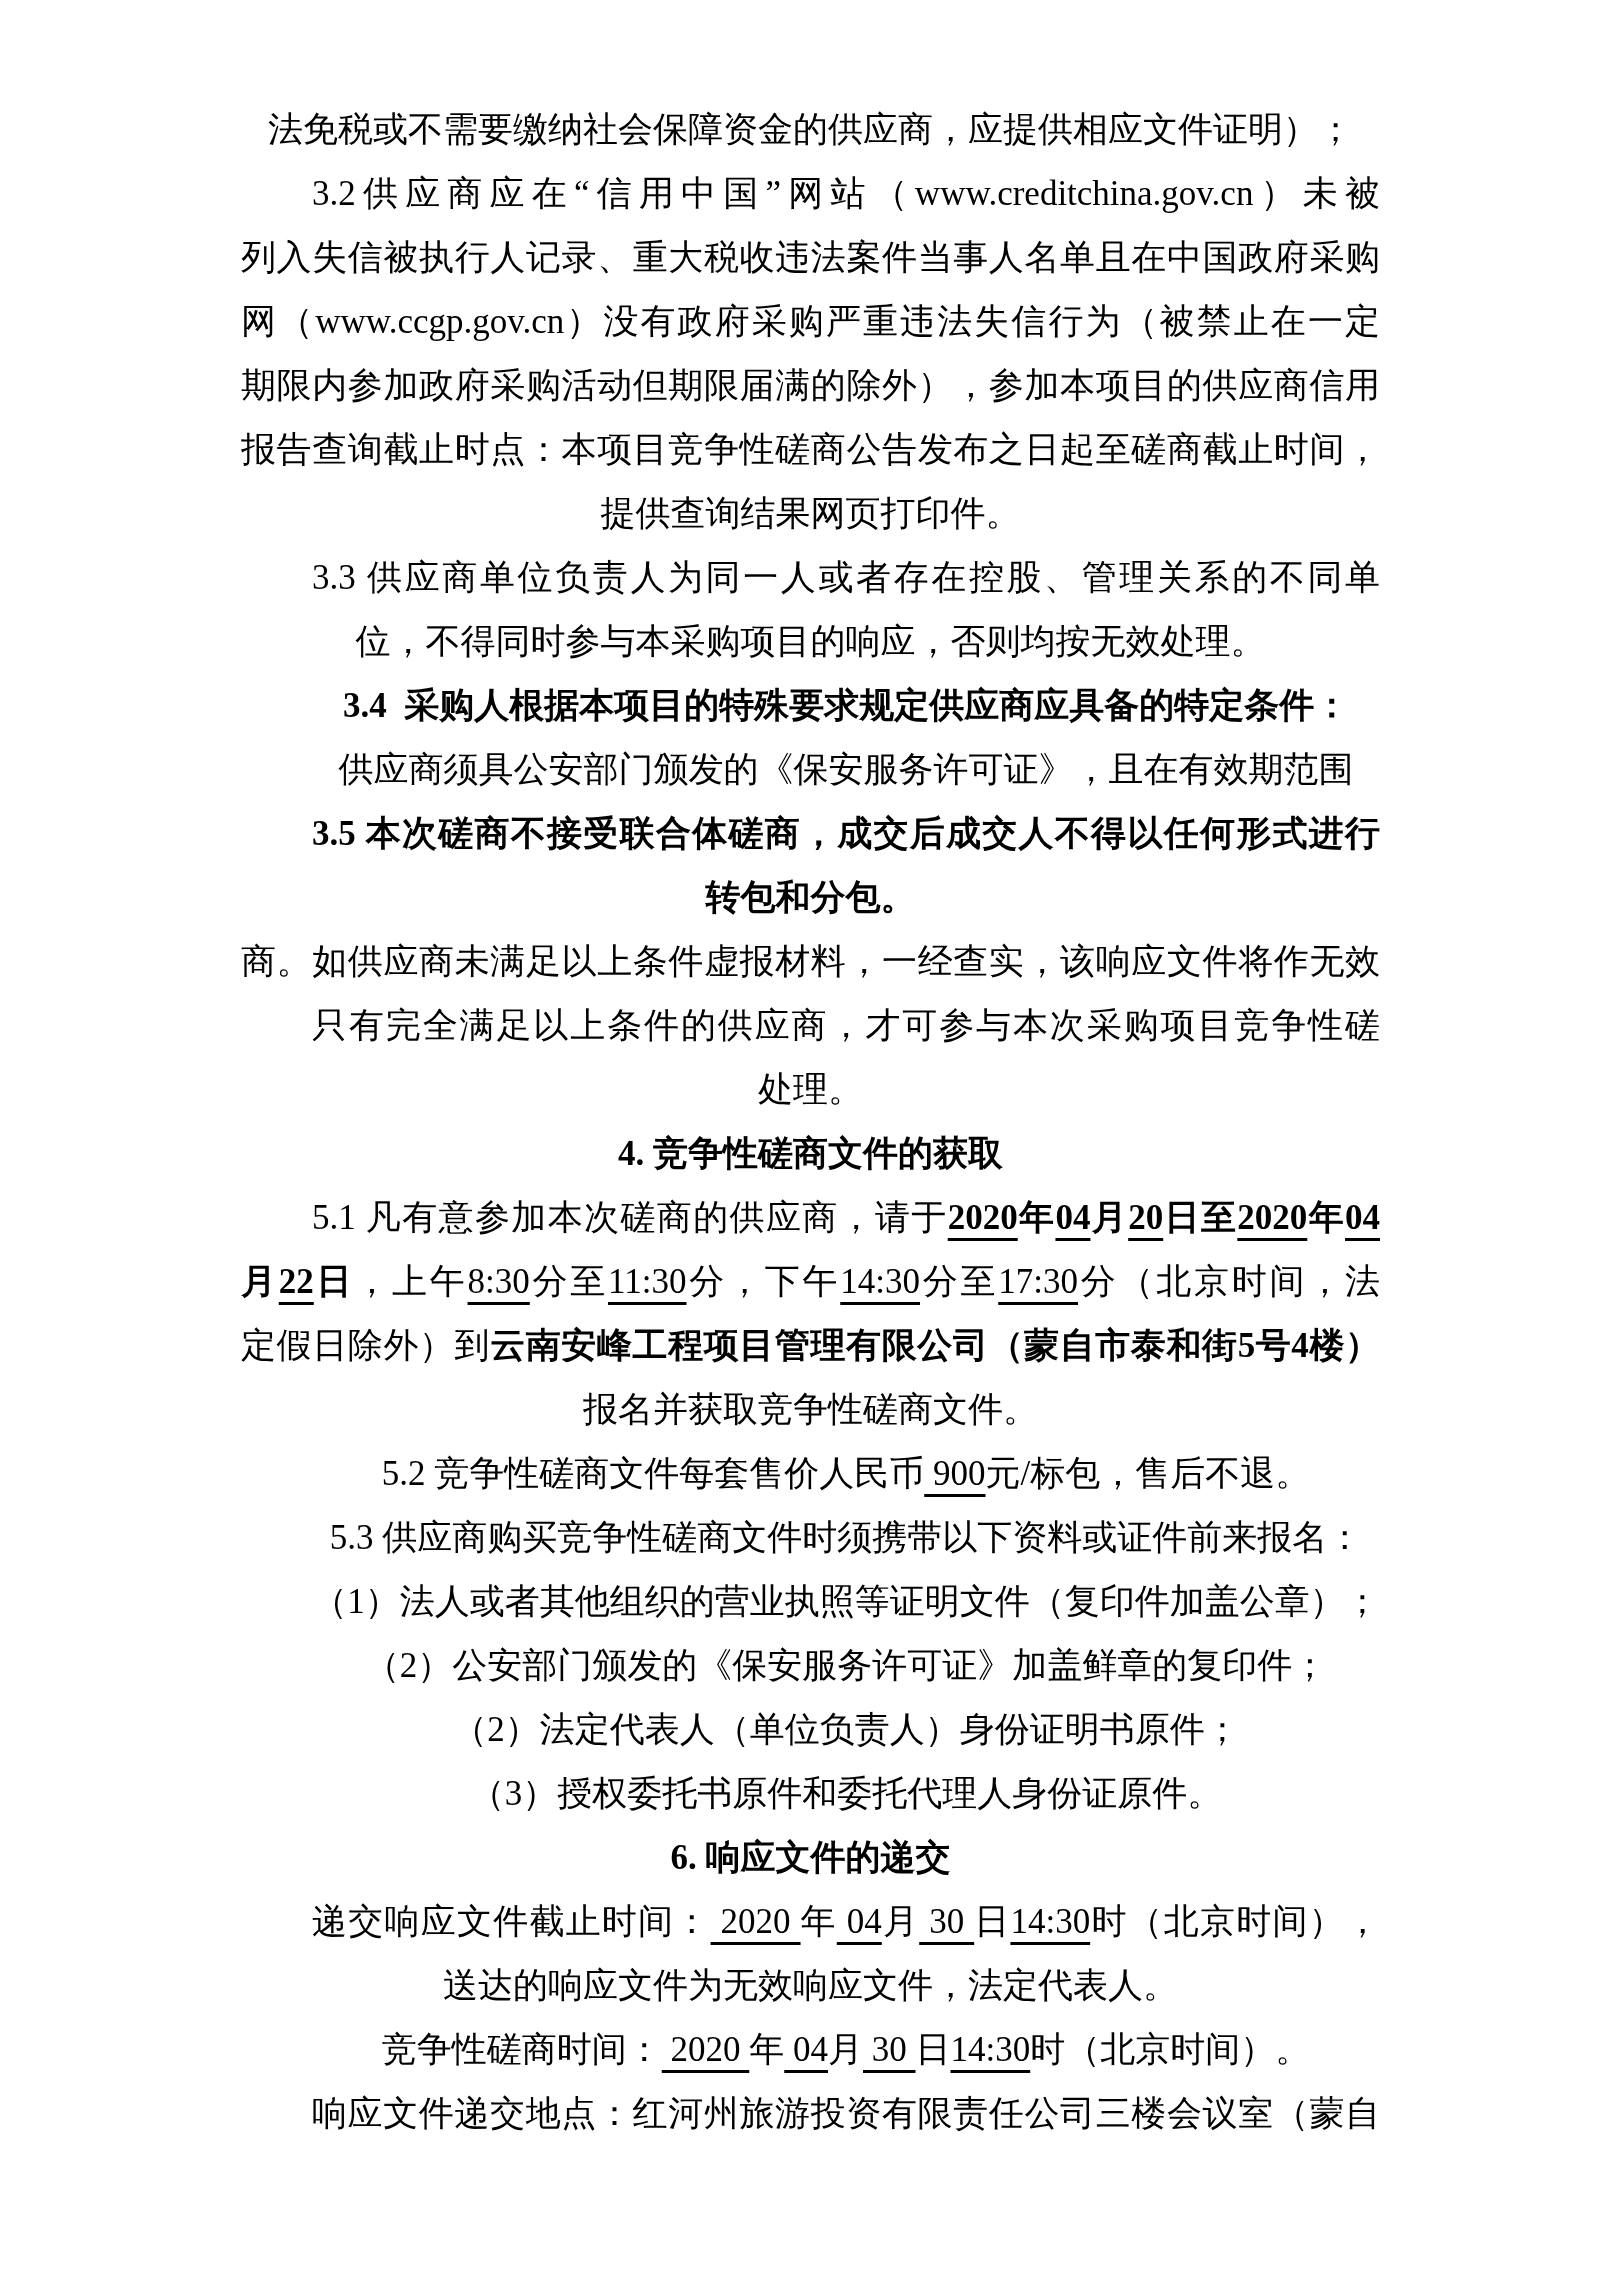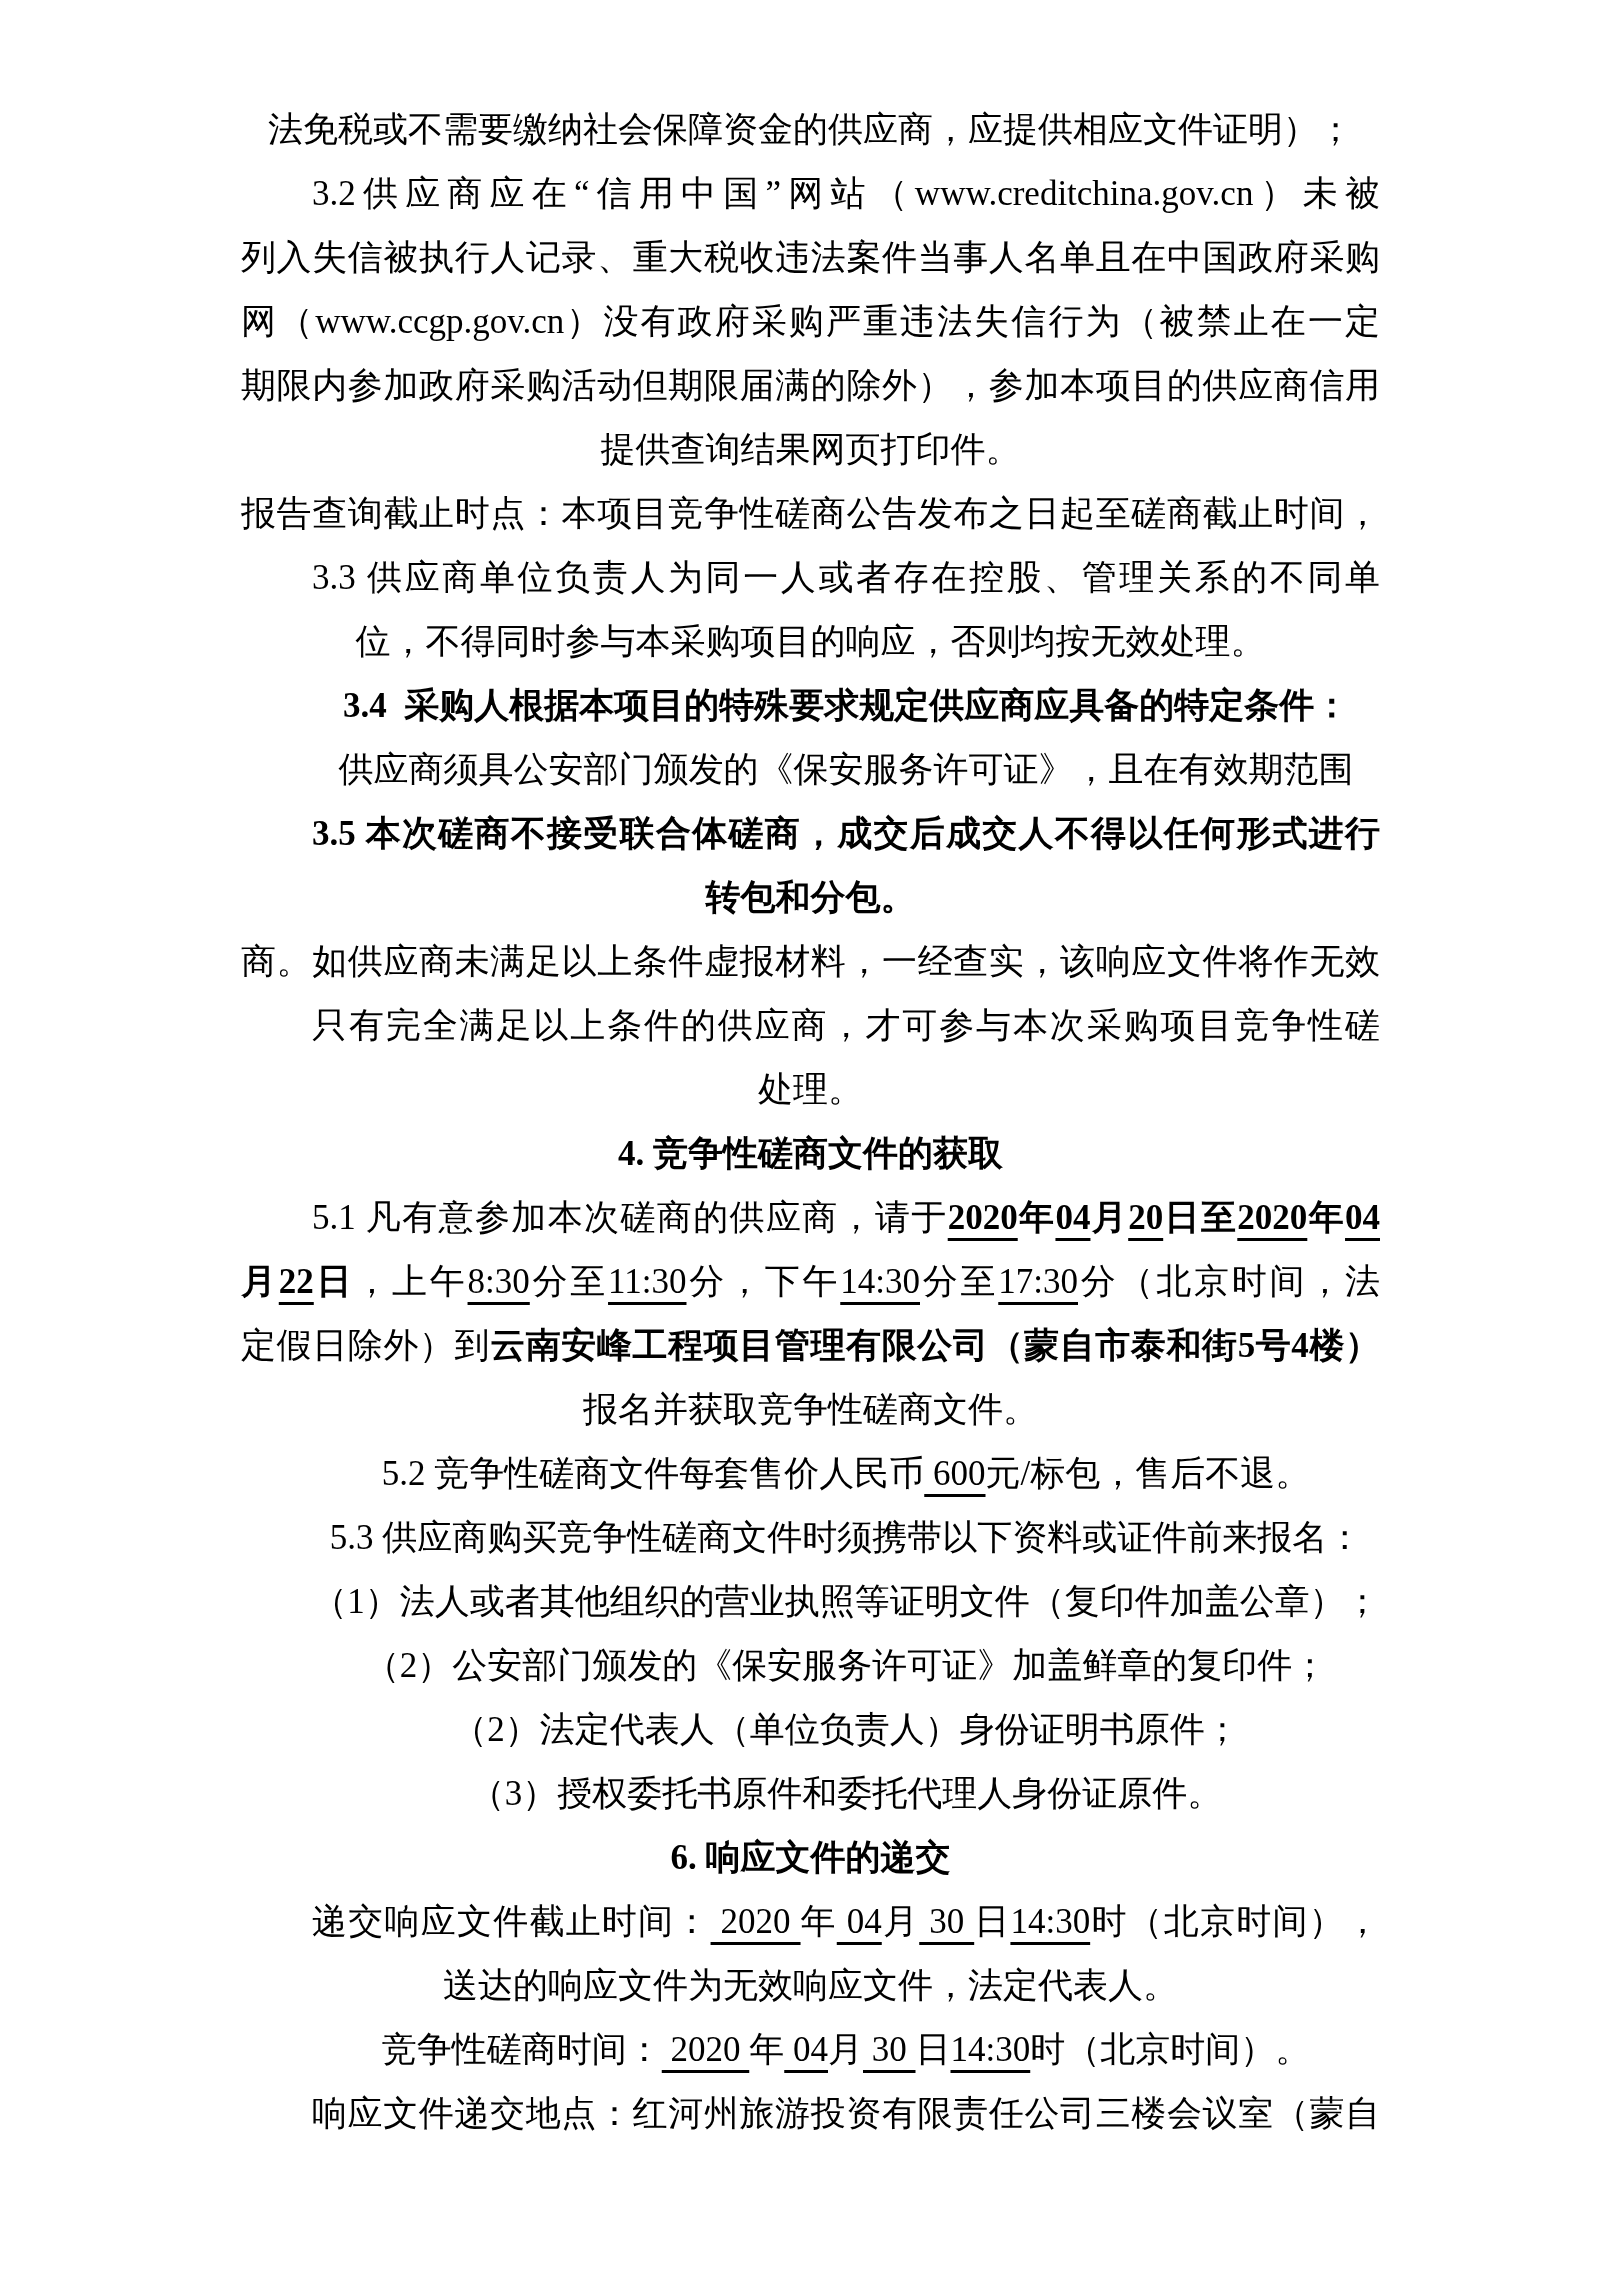--- a/index.html
+++ b/index.html
@@ -50,37 +50,37 @@
 </head>
 <body>
 
 <div class="page">
   <div class="doc">
       <div class="line"><span>法免税或不需要缴纳社会保障资金的供应商，应提供相应文件证明）；</span></div>
       <div class="line indent full"><span>3.2供应商应在“信用中国”网站（www.creditchina.gov.cn）未被</span></div>
       <div class="line full"><span>列入失信被执行人记录、重大税收违法案件当事人名单且在中国政府采购</span></div>
       <div class="line full"><span>网（www.ccgp.gov.cn）没有政府采购严重违法失信行为（被禁止在一定</span></div>
       <div class="line full"><span>期限内参加政府采购活动但期限届满的除外），参加本项目的供应商信用</span></div>
+      <div class="line full"><span>报告查询截止时点：本项目竞争性磋商公告发布之日起至磋商截止时间，</span></div>
       <div class="line"><span>提供查询结果网页打印件。</span></div>
-      <div class="line full"><span>报告查询截止时点：本项目竞争性磋商公告发布之日起至磋商截止时间，</span></div>
       <div class="line indent full"><span>3.3 供应商单位负责人为同一人或者存在控股、管理关系的不同单</span></div>
       <div class="line"><span>位，不得同时参与本采购项目的响应，否则均按无效处理。</span></div>
       <div class="line indent bold"><span>3.4  采购人根据本项目的特殊要求规定供应商应具备的特定条件：</span></div>
       <div class="line indent"><span>供应商须具公安部门颁发的《保安服务许可证》，且在有效期范围内。</span></div>
       <div class="line indent full bold"><span>3.5 本次磋商不接受联合体磋商，成交后成交人不得以任何形式进行</span></div>
       <div class="line bold"><span>转包和分包。</span></div>
       <div class="line full"><span>商。如供应商未满足以上条件虚报材料，一经查实，该响应文件将作无效</span></div>
       <div class="line indent full"><span>只有完全满足以上条件的供应商，才可参与本次采购项目竞争性磋</span></div>
       <div class="line"><span>处理。</span></div>
       <div class="line bold"><span>4. 竞争性磋商文件的获取</span></div>
       <div class="line indent full"><span>5.1 凡有意参加本次磋商的供应商，请于</span><span class="b u">2020</span><span class="b">年</span><span class="b u">04</span><span class="b">月</span><span class="b u">20</span><span class="b">日至</span><span class="b u">2020</span><span class="b">年</span><span class="b u">04</span></div>
       <div class="line full"><span class="b">月</span><span class="b u">22</span><span class="b">日</span><span>，上午</span><span class="u">8:30</span><span>分至</span><span class="u">11:30</span><span>分，下午</span><span class="u">14:30</span><span>分至</span><span class="u">17:30</span><span>分（北京时间，法</span></div>
       <div class="line full"><span>定假日除外）到</span><span class="b">云南安峰工程项目管理有限公司（蒙自市泰和街5号4楼）</span></div>
       <div class="line"><span>报名并获取竞争性磋商文件。</span></div>
-      <div class="line indent"><span>5.2 竞争性磋商文件每套售价人民币</span><span class="u"> 600</span><span>元/标包，售后不退。</span></div>
+      <div class="line indent"><span>5.2 竞争性磋商文件每套售价人民币</span><span class="u"> 900</span><span>元/标包，售后不退。</span></div>
       <div class="line indent"><span>5.3 供应商购买竞争性磋商文件时须携带以下资料或证件前来报名：</span></div>
       <div class="line indent"><span>（1）法人或者其他组织的营业执照等证明文件（复印件加盖公章）；</span></div>
       <div class="line indent"><span>（2）公安部门颁发的《保安服务许可证》加盖鲜章的复印件；</span></div>
       <div class="line indent"><span>（2）法定代表人（单位负责人）身份证明书原件；</span></div>
       <div class="line indent"><span>（3）授权委托书原件和委托代理人身份证原件。</span></div>
       <div class="line bold"><span>6. 响应文件的递交</span></div>
       <div class="line indent full"><span>递交响应文件截止时间：</span><span class="u"> 2020 </span><span>年</span><span class="u"> 04</span><span>月</span><span class="u"> 30 </span><span>日</span><span class="u">14:30</span><span>时（北京时间），逾期</span></div>
       <div class="line"><span>送达的响应文件为无效响应文件，法定代表人。</span></div>
       <div class="line indent"><span>竞争性磋商时间：</span><span class="u"> 2020 </span><span>年</span><span class="u"> 04</span><span>月</span><span class="u"> 30 </span><span>日</span><span class="u">14:30</span><span>时（北京时间）。</span></div>
       <div class="line indent full"><span>响应文件递交地点：红河州旅游投资有限责任公司三楼会议室（蒙自市文昌</span></div>

